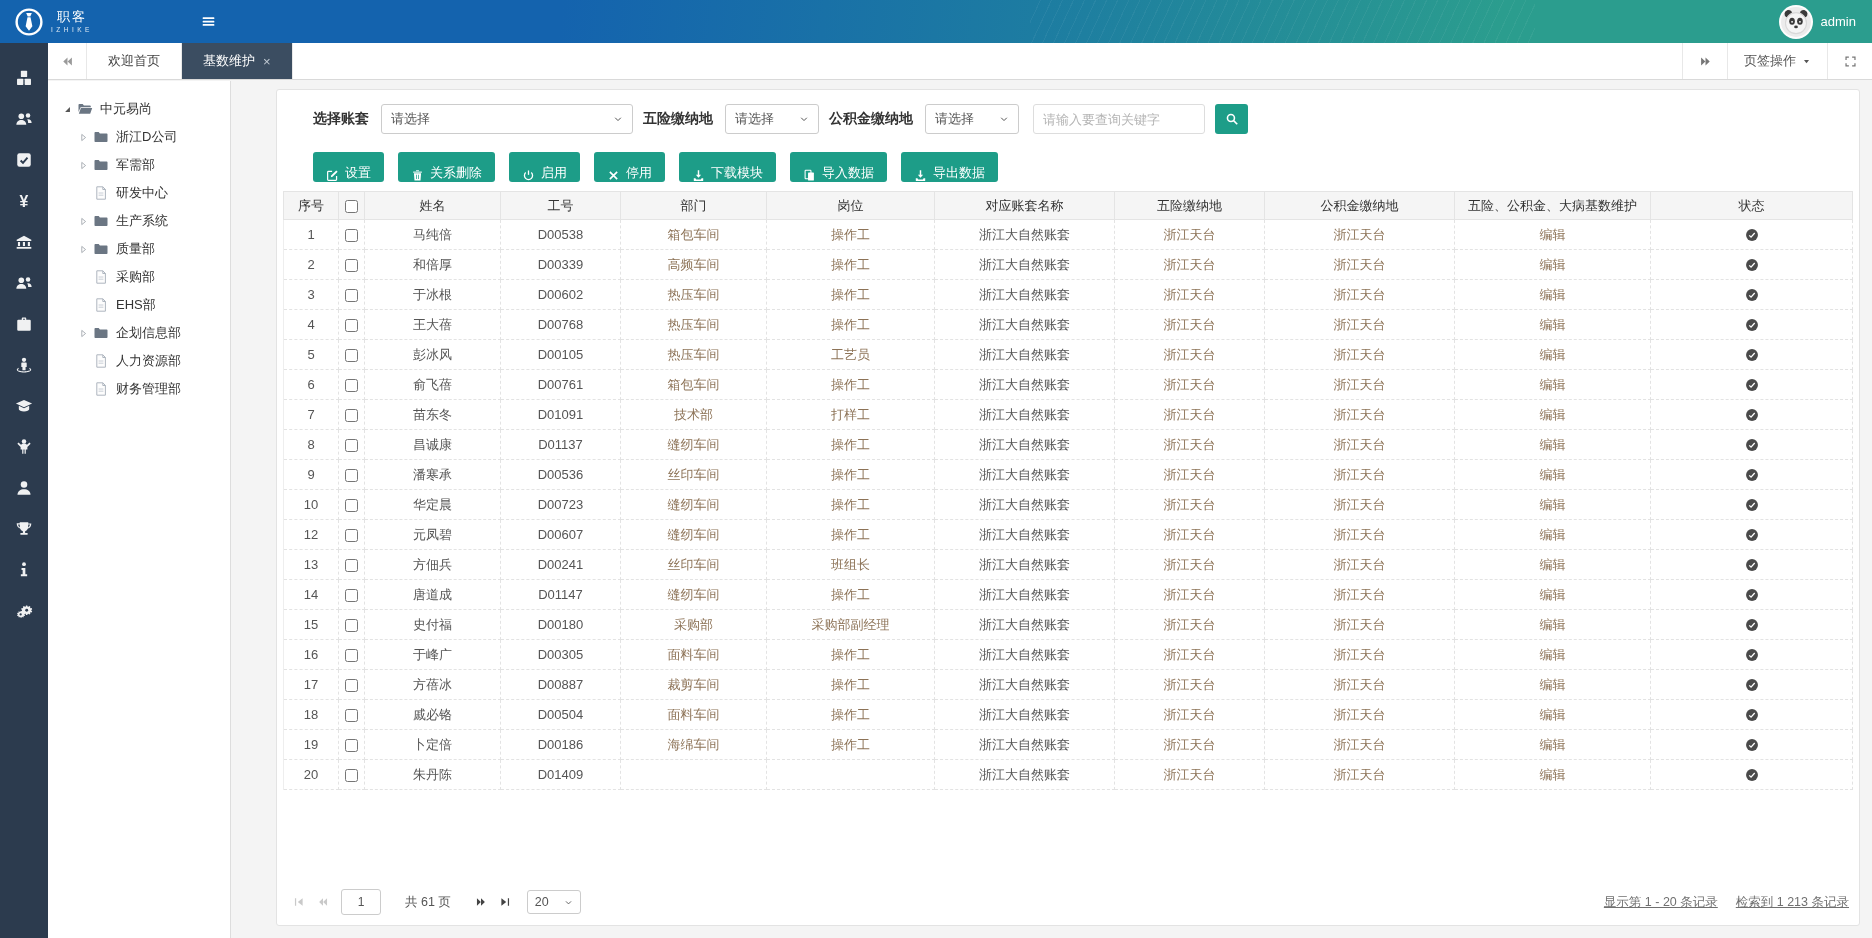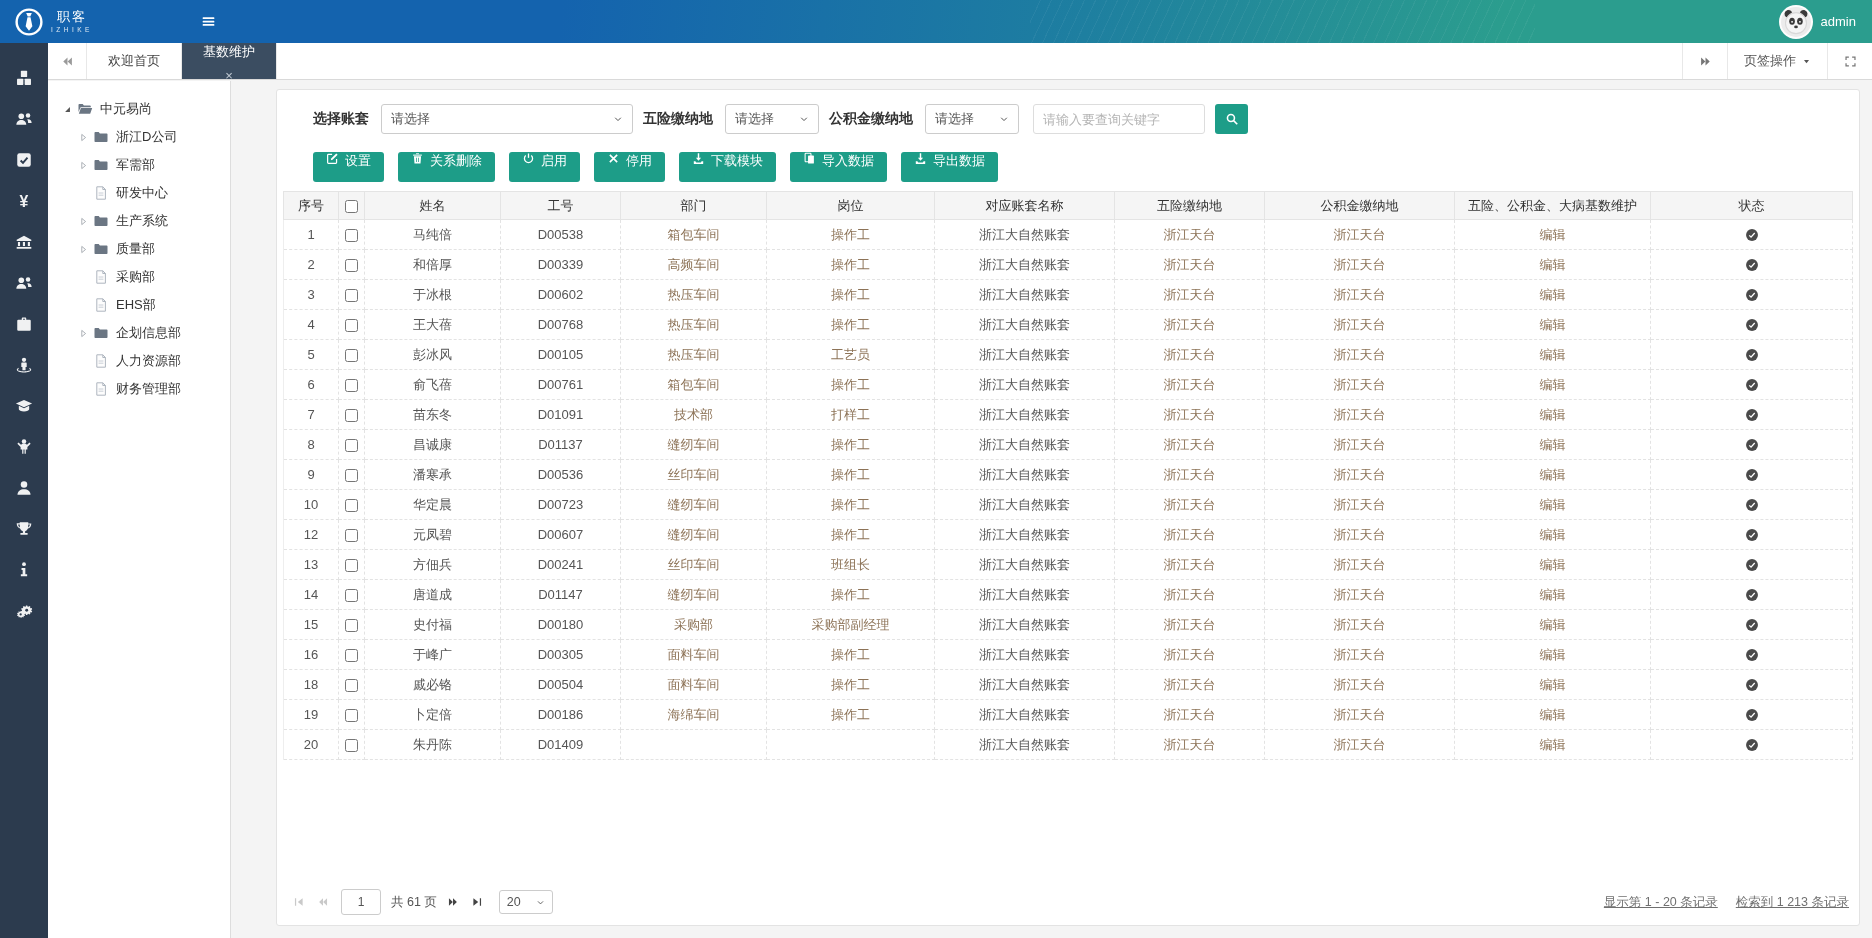--- a/index.html
+++ b/index.html
@@ -28,21 +28,21 @@
   .sb-icon{width:18px;height:18px;color:#fff;opacity:.93;cursor:pointer;}
   .sb-icon svg{width:18px;height:18px;}
 
   
   .tabbar{position:absolute;top:43px;left:48px;right:0;height:37px;background:#fff;border-bottom:1px solid #d9d9d9;
     display:flex;align-items:stretch;box-sizing:border-box;}
   .tab-scroll{width:38px;border-right:1px solid #e8e8e8;display:flex;align-items:center;justify-content:center;color:#9a9a9a;cursor:pointer;}
   .tab-scroll svg,.tr-btn svg{width:13px;height:13px;}
   .tabs{display:flex;}
   .tab{display:flex;align-items:center;padding:0 21px;font-size:13px;color:#444;border-right:1px solid #e8e8e8;cursor:pointer;gap:8px;}
-  .tab.active{background:var(--tab-active,#3b4d61);color:#fff;flex-direction:column;}
+  .tab.active{background:var(--tab-active,#3b4d61);color:#fff;}
   .tab-close{display:none;font-size:13px;color:#c2cbd4;line-height:1;}
   .tab-close.show{display:inline;}
   .tab-right{margin-left:auto;display:flex;}
   .tr-btn{min-width:44px;border-left:1px solid #e8e8e8;display:flex;align-items:center;justify-content:center;color:#777;font-size:13px;gap:6px;cursor:pointer;}
   .tab-actions{padding:0 16px;color:#555;}
   .tab-actions .dd-caret svg{width:9px;height:9px;}
 
   
   .treepanel{position:absolute;top:81px;left:48px;bottom:0;width:183px;background:#fff;border-right:1px solid #ddd;
     box-sizing:border-box;padding:14px 8px;overflow:hidden;}
@@ -66,40 +66,40 @@
   .sel .sel-caret svg{width:10px;height:10px;}
   .sel-wide{width:252px;}
   .sel-sm{width:94px;}
   .search-input{width:172px;height:30px;border:1px solid #ddd;border-radius:3px;padding:0 9px;font-size:13px;color:#555;outline:none;box-sizing:border-box;margin-left:4px;}
   .search-input::placeholder{color:#b5b5b5;}
   .search-btn{width:33px;height:30px;background:var(--accent,#1d9d88);border:none;border-radius:3px;display:flex;align-items:center;justify-content:center;color:#fff;cursor:pointer;}
   .search-btn svg{width:14px;height:14px;}
 
   .toolbar{display:flex;gap:14px;margin:18px 0 9px 30px;}
   .tbtn{height:30px;background:var(--accent,#1d9d88);color:#fff;border:none;border-radius:3px;padding:0 13px;font-size:13px;
-    display:flex;align-items:flex-start;gap:6px;cursor:pointer;font-family:inherit;}
+    display:flex;align-items:flex-end;gap:6px;cursor:pointer;font-family:inherit;}
   .tbtn svg{width:13px;height:13px;}
 
   table{width:100%;border-collapse:collapse;table-layout:fixed;font-size:13px;}
   th{height:27px;background:#f5f5f5;border:1px solid #e4e4e4;color:#333;font-weight:400;padding:0 4px;overflow:hidden;white-space:nowrap;}
   td{height:29px;border-right:1px dashed #e3e3e3;border-bottom:1px dashed #e3e3e3;text-align:center;color:#555;
     padding:0 4px;overflow:hidden;white-space:nowrap;text-overflow:ellipsis;}
   tbody td:first-child{border-left:1px solid #eee;}
   tr.hl{background:#f5f5f5;}
   .muted{color:var(--cell-brown,#8d7357);}
   .edit-link{color:var(--cell-brown,#8d7357);cursor:pointer;}
   .status svg{width:14px;height:14px;margin:0 auto;}
   input[type=checkbox]{width:13px;height:13px;margin:0;vertical-align:middle;}
 
   .pagination{margin-top:auto;display:flex;align-items:center;font-size:12.5px;color:#666;padding:10px 4px 2px;}
   .pg-btn{width:24px;height:22px;display:flex;align-items:center;justify-content:center;color:#444;cursor:pointer;}
   .pg-btn svg{width:12px;height:12px;}
   .pg-btn.disabled{color:#c9c9c9;cursor:default;}
   .pg-input{width:34px;height:22px;border:1px solid #ccc;border-radius:3px;text-align:center;font-size:12px;color:#555;margin:0 6px;outline:none;}
-  .pg-total{margin:0 4px;white-space:nowrap;color:#555;}
+  .pg-total{margin:0 18px;white-space:nowrap;color:#555;}
   .pg-size{width:54px;height:24px;border:1px solid #ccc;border-radius:3px;display:flex;align-items:center;justify-content:space-between;
     padding:0 7px;margin-left:10px;background:#fff;cursor:pointer;color:#555;box-sizing:border-box;}
   .pg-size svg{width:9px;height:9px;}
   .pg-right{margin-left:auto;display:flex;gap:18px;color:#707070;text-decoration:underline;}
 </style>
 </head>
 <body>
 
 <div class="topbar">
   <div class="logo">
@@ -838,20 +838,36 @@
             <td>浙江大自然账套</td>
             <td class="muted">浙江天台</td>
             <td class="muted">浙江天台</td>
             <td><a class="edit-link">编辑</a></td>
             <td><span class="status"><svg viewBox="0 0 16 16">
                   <circle cx="8" cy="8" r="6.8" fill="#4a4a4a"></circle>
                   <path d="M4.9 8.4l2 2 4.2-4.7" fill="none" stroke="#fff" stroke-width="1.5"></path>
                 </svg></span></td>
           </tr>
 
+          <tr>
+            <td>17</td>
+            <td><input type="checkbox" style=""></td>
+            <td>方蓓冰</td>
+            <td>D00887</td>
+            <td class="muted">裁剪车间</td>
+            <td class="muted">操作工</td>
+            <td>浙江大自然账套</td>
+            <td class="muted">浙江天台</td>
+            <td class="muted">浙江天台</td>
+            <td><a class="edit-link">编辑</a></td>
+            <td><span class="status"><svg viewBox="0 0 16 16">
+                  <circle cx="8" cy="8" r="6.8" fill="#4a4a4a"></circle>
+                  <path d="M4.9 8.4l2 2 4.2-4.7" fill="none" stroke="#fff" stroke-width="1.5"></path>
+                </svg></span></td>
+          </tr>
 
           <tr>
             <td>18</td>
             <td><input type="checkbox" style=""></td>
             <td>戚必铬</td>
             <td>D00504</td>
             <td class="muted">面料车间</td>
             <td class="muted">操作工</td>
             <td>浙江大自然账套</td>
             <td class="muted">浙江天台</td>

